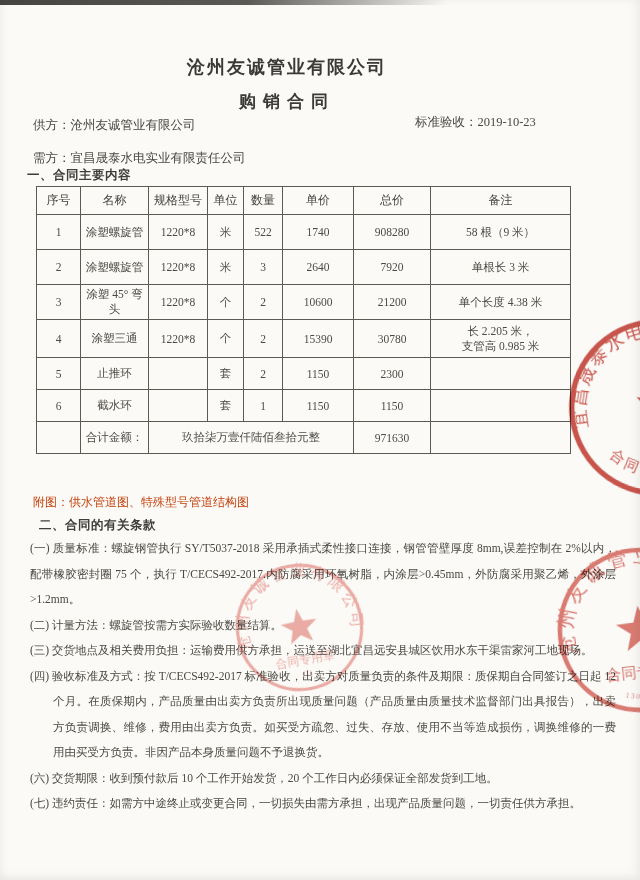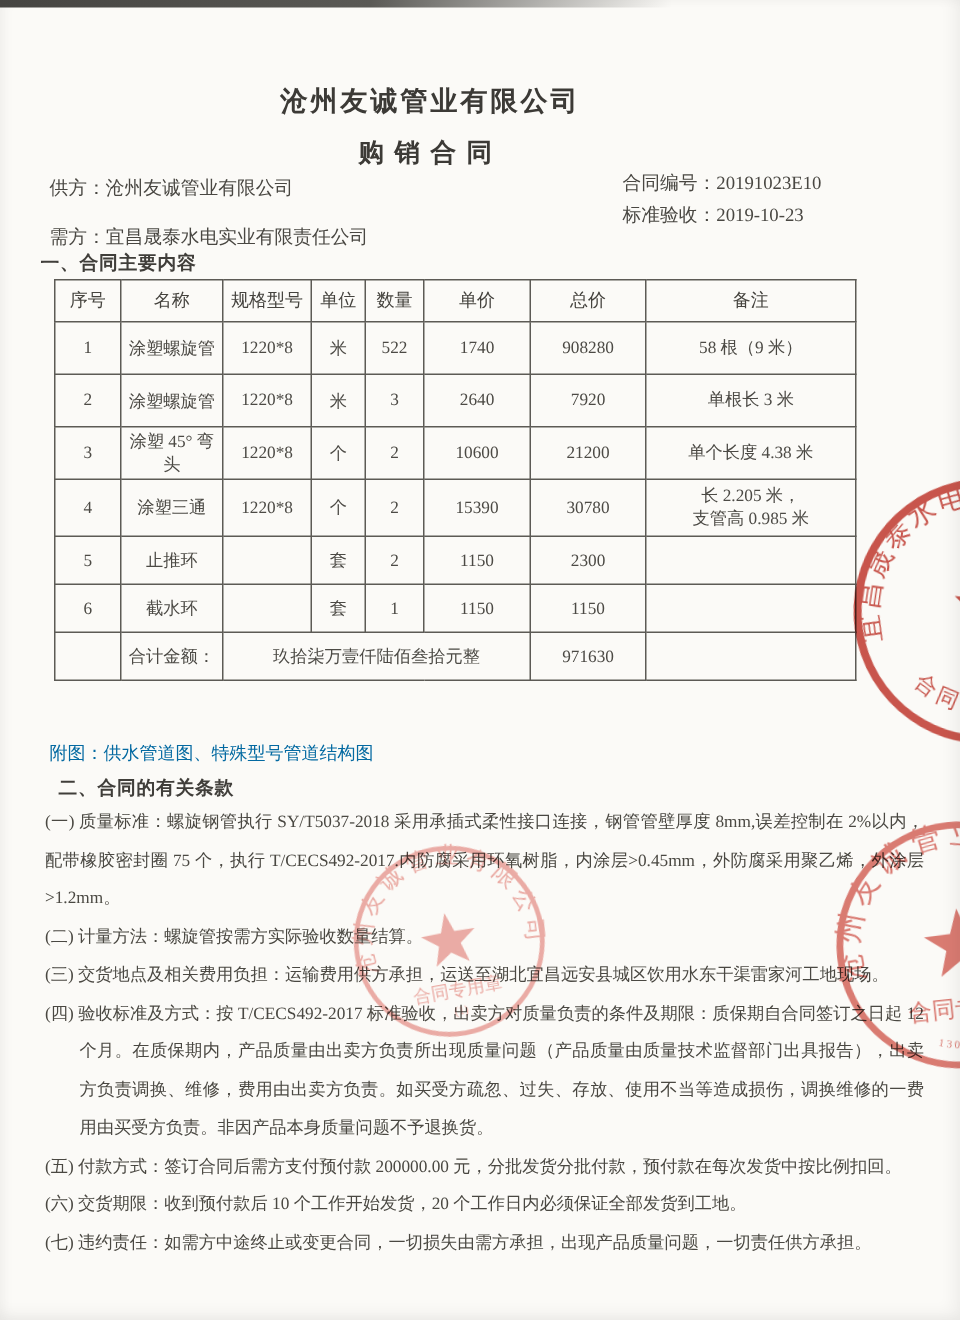--- a/index.html
+++ b/index.html
@@ -22,21 +22,21 @@
   .sec-heading{position:absolute;left:27px;font-size:12.5px;font-weight:600;color:#403e3a;letter-spacing:0.5px;}
   .sec1{top:167px;font-family:Liberation Serif, serif;}
   .sec2{top:517px;margin-left:12px;}
   table.items{position:absolute;left:36px;top:186px;width:534px;border-collapse:collapse;table-layout:fixed;
     font-size:11.5px;color:#4c4a45;}
   table.items th,table.items td{border:1px solid #5c5a55;text-align:center;vertical-align:middle;
     padding:1px 3px;font-weight:normal;overflow:hidden;}
   table.items th{font-size:12px;color:#45433e;}
   td.remark{white-space:pre-line;line-height:15px;}
   td.note-cell{text-align:left;padding:4px 6px;font-size:11.5px;color:#47453f;}
-  .attachment{position:absolute;left:33px;top:494px;font-size:12px;color:#0369a1;}
+  .attachment{position:absolute;left:33px;top:494px;font-size:12px;color:#c2410c;}
   .terms{position:absolute;left:30px;top:536px;width:586px;font-size:11.5px;line-height:25.5px;
     text-align:justify;color:#4a4842;}
   .terms p{margin:0;}
   .terms p:not(:first-child){padding-left:23px;text-indent:-23px;}
   .stamp{position:absolute;pointer-events:none;mix-blend-mode:multiply;filter:blur(0.3px);}
   .stamp svg{width:100%;height:100%;display:block;overflow:visible;}
   .stamp-buyer{left:560px;top:310px;width:195px;height:195px;opacity:0.85;transform:rotate(8deg);}
   .stamp-seller-mid{left:229px;top:557px;width:141px;height:141px;opacity:0.5;transform:rotate(-10deg);}
   .stamp-seller-right{left:549px;top:539px;width:182px;height:182px;opacity:0.72;transform:rotate(-6deg);}
 </style>
@@ -49,21 +49,20 @@
 
   <div class="title-wrap">
     <div class="company-title">沧州友诚管业有限公司</div>
     <div class="doc-title">购销合同</div>
   </div>
 
   <div class="info info-buyer"><span>需方：</span><span>宜昌晟泰水电实业有限责任公司</span></div>
   <div class="info info-supplier"><span>供方：</span><span>沧州友诚管业有限公司</span></div>
 
   <div class="info info-right">
-    <div><span>合同编号：</span><span>20191023E10</span></div>
     <div><span>标准验收：</span><span>2019-10-23</span></div>
   </div>
 
   <div class="sec-heading sec1">一、合同主要内容</div>
 
   <table class="items">
     <colgroup>
       <col style="width:44px">
         <col style="width:68px">
         <col style="width:59px">
@@ -157,21 +156,20 @@
 
   <div class="attachment">附图：供水管道图、特殊型号管道结构图</div>
 
   <div class="sec-heading sec2">二、合同的有关条款</div>
 
   <div class="terms">
     <p>(一) 质量标准：螺旋钢管执行 SY/T5037-2018 采用承插式柔性接口连接，钢管管壁厚度 8mm,误差控制在 2%以内，配带橡胶密封圈 75 个，执行 T/CECS492-2017.内防腐采用环氧树脂，内涂层&gt;0.45mm，外防腐采用聚乙烯，外涂层&gt;1.2mm。</p>
     <p>(二) 计量方法：螺旋管按需方实际验收数量结算。</p>
     <p>(三) 交货地点及相关费用负担：运输费用供方承担，运送至湖北宜昌远安县城区饮用水东干渠雷家河工地现场。</p>
     <p>(四) 验收标准及方式：按 T/CECS492-2017 标准验收，出卖方对质量负责的条件及期限：质保期自合同签订之日起 12 个月。在质保期内，产品质量由出卖方负责所出现质量问题（产品质量由质量技术监督部门出具报告），出卖方负责调换、维修，费用由出卖方负责。如买受方疏忽、过失、存放、使用不当等造成损伤，调换维修的一费用由买受方负责。非因产品本身质量问题不予退换货。</p>
-    <p>(五) 付款方式：签订合同后需方支付预付款 200000.00 元，分批发货分批付款，预付款在每次发货中按比例扣回。</p>
     <p>(六) 交货期限：收到预付款后 10 个工作开始发货，20 个工作日内必须保证全部发货到工地。</p>
     <p>(七) 违约责任：如需方中途终止或变更合同，一切损失由需方承担，出现产品质量问题，一切责任供方承担。</p>
   </div>
 
   <div class="stamp stamp-buyer" style="color: rgb(194, 57, 47);">
     <svg viewBox="-100 -100 200 200">
       <circle r="88" fill="none" stroke="currentColor" stroke-width="5.5"></circle>
       <path id="arcTopA" d="M -57.5,46.5 A 74,74 0 1 1 57.5,46.5" fill="none"></path>
       <text font-size="19" letter-spacing="2" fill="currentColor"><textPath href="#arcTopA" startOffset="50%" text-anchor="middle">宜昌晟泰水电实业有限责任公司</textPath></text>
       <polygon fill="currentColor" points="0,-24 5.7,-7.8 22.8,-7.4 9.2,2.9 14.1,19.4 0,9.7 -14.1,19.4 -9.2,2.9 -22.8,-7.4 -5.7,-7.8"></polygon>

